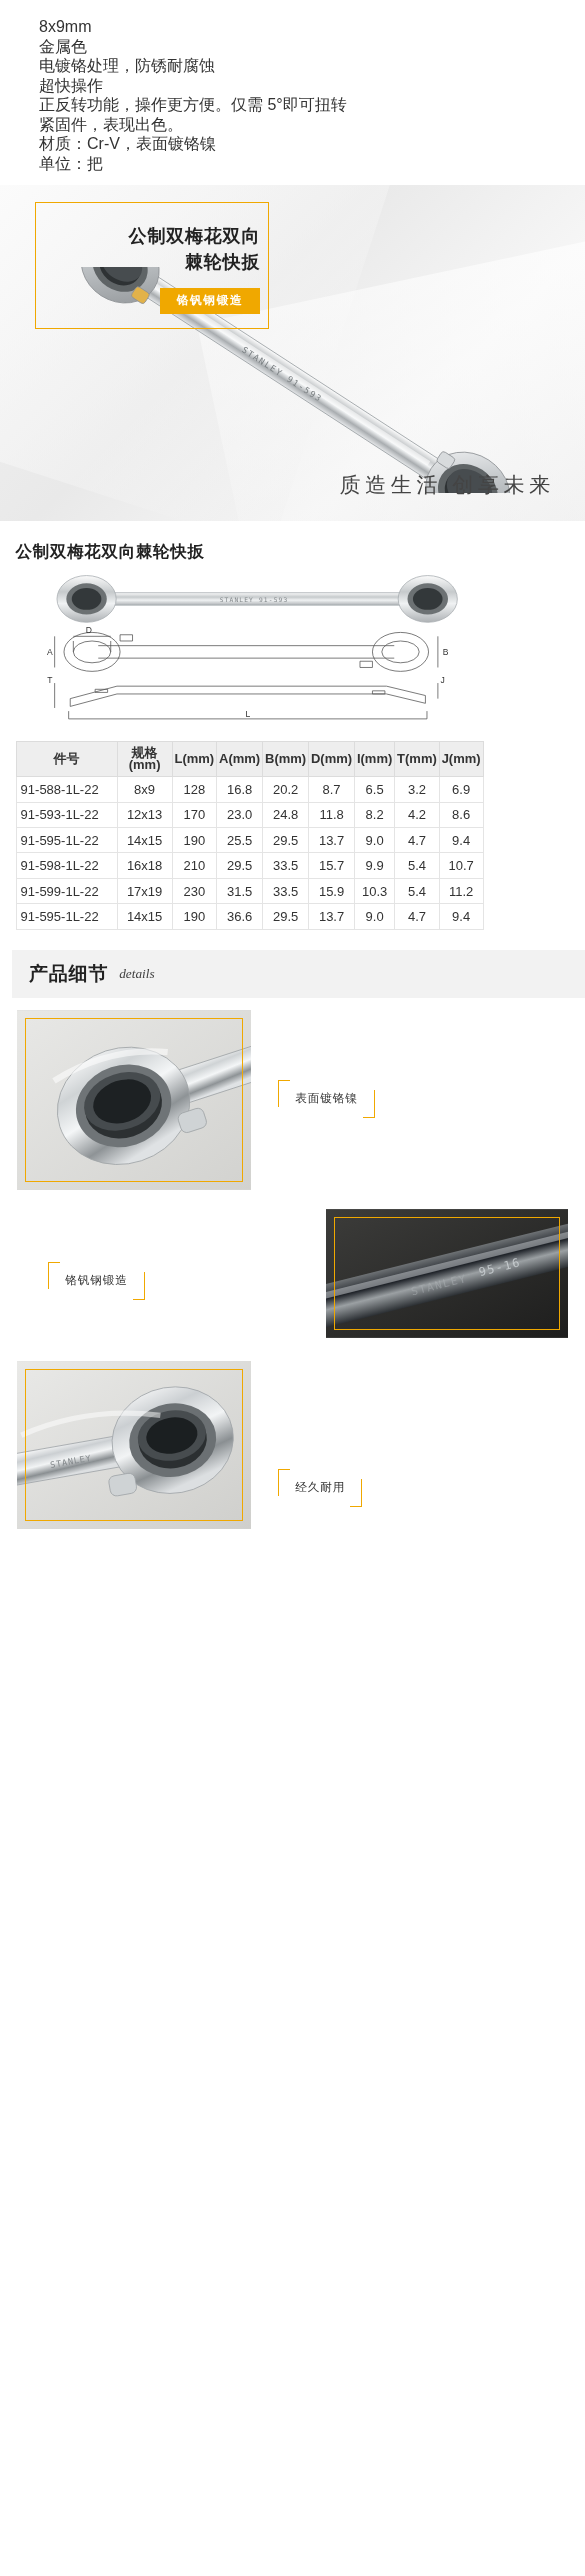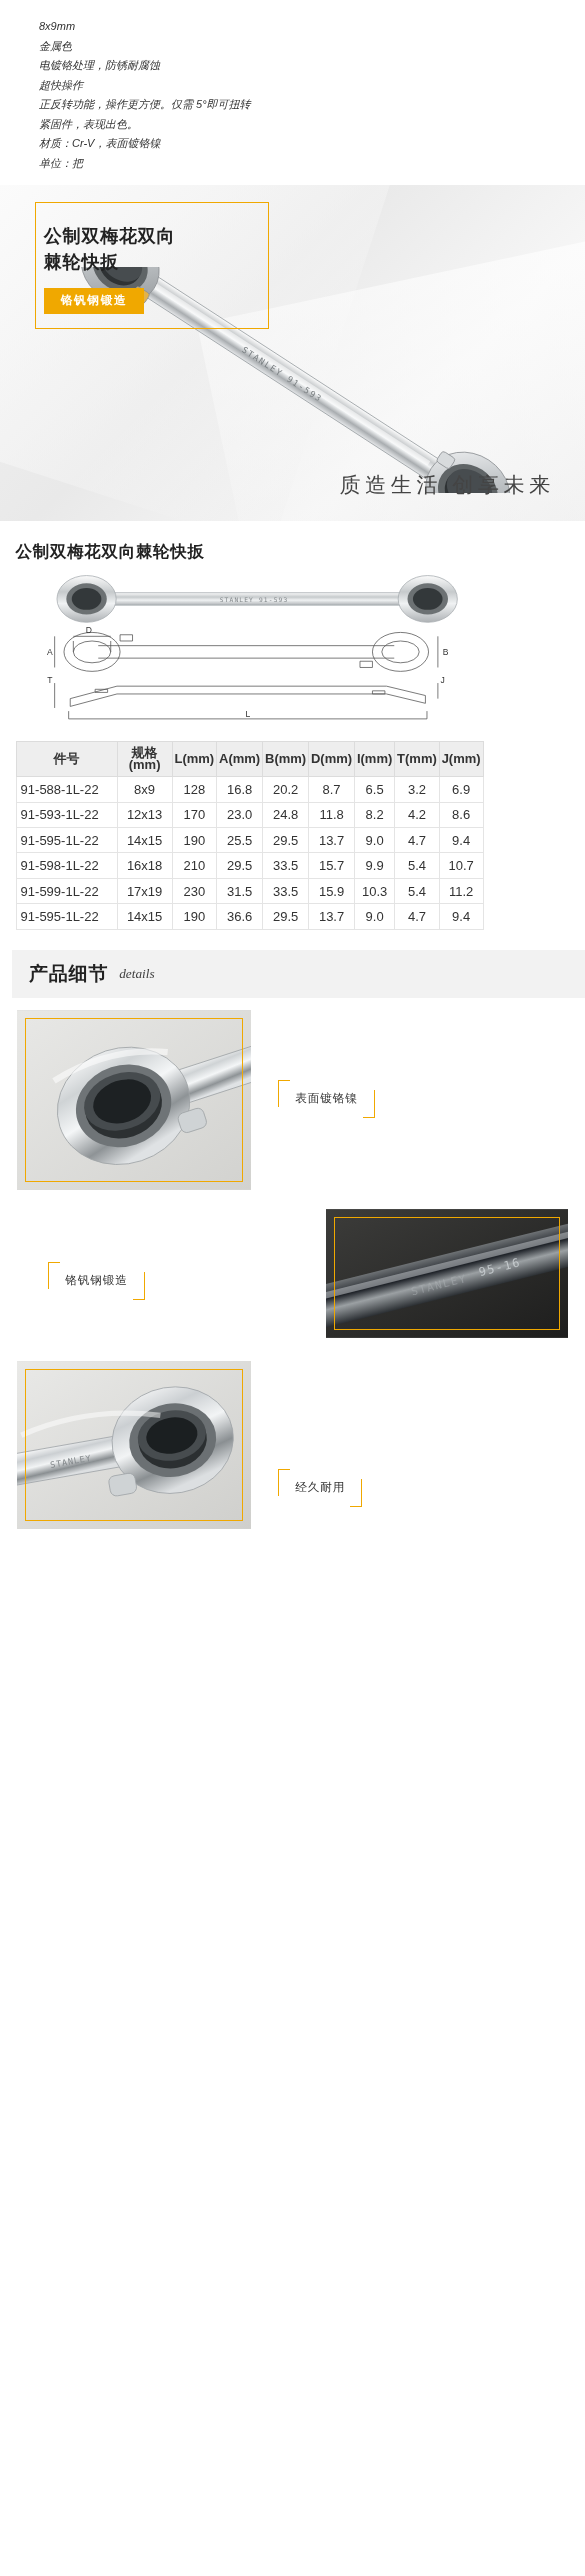--- a/index.html
+++ b/index.html
@@ -8,24 +8,23 @@
     width: 585px;
     background: #ffffff;
     font-family: "Liberation Sans", sans-serif;
     color: #333;
   }
   .page { width: 585px; position: relative; }
 
   
   .spec-list {
     padding: 17px 39px 7.8px 39px;
-    font-size: 11px;
+    font-size: 16px;
     line-height: 19.5px;
     color: #333;
-    font-style: italic;
   }
   .spec-list div { white-space: nowrap; }
 
   
   .hero {
     position: relative;
     width: 585px;
     height: 336px;
     margin-top: 4.7px;
     background: linear-gradient(135deg, #f3f3f3 0%, #e9e9e9 40%, #f6f6f6 70%, #ededed 100%);
@@ -46,21 +45,21 @@
     width: 468px; height: 406px;
     background: linear-gradient(200deg, rgba(255,255,255,.7), rgba(225,225,225,.15));
     transform: rotate(-12deg);
   }
   .hero-title-box {
     position: absolute;
     left: 35px; top: 17px;
     width: 234px;
     border: 1.6px solid #f0a800;
     padding: 20px 7.8px 14px 7.8px;
-    text-align: left;
+    text-align: right;
     z-index: 3;
   }
   .hero-title {
     font-size: 18px;
     font-weight: bold;
     color: #222;
     line-height: 26px;
     letter-spacing: 0.8px;
   }
   .hero-sub {

